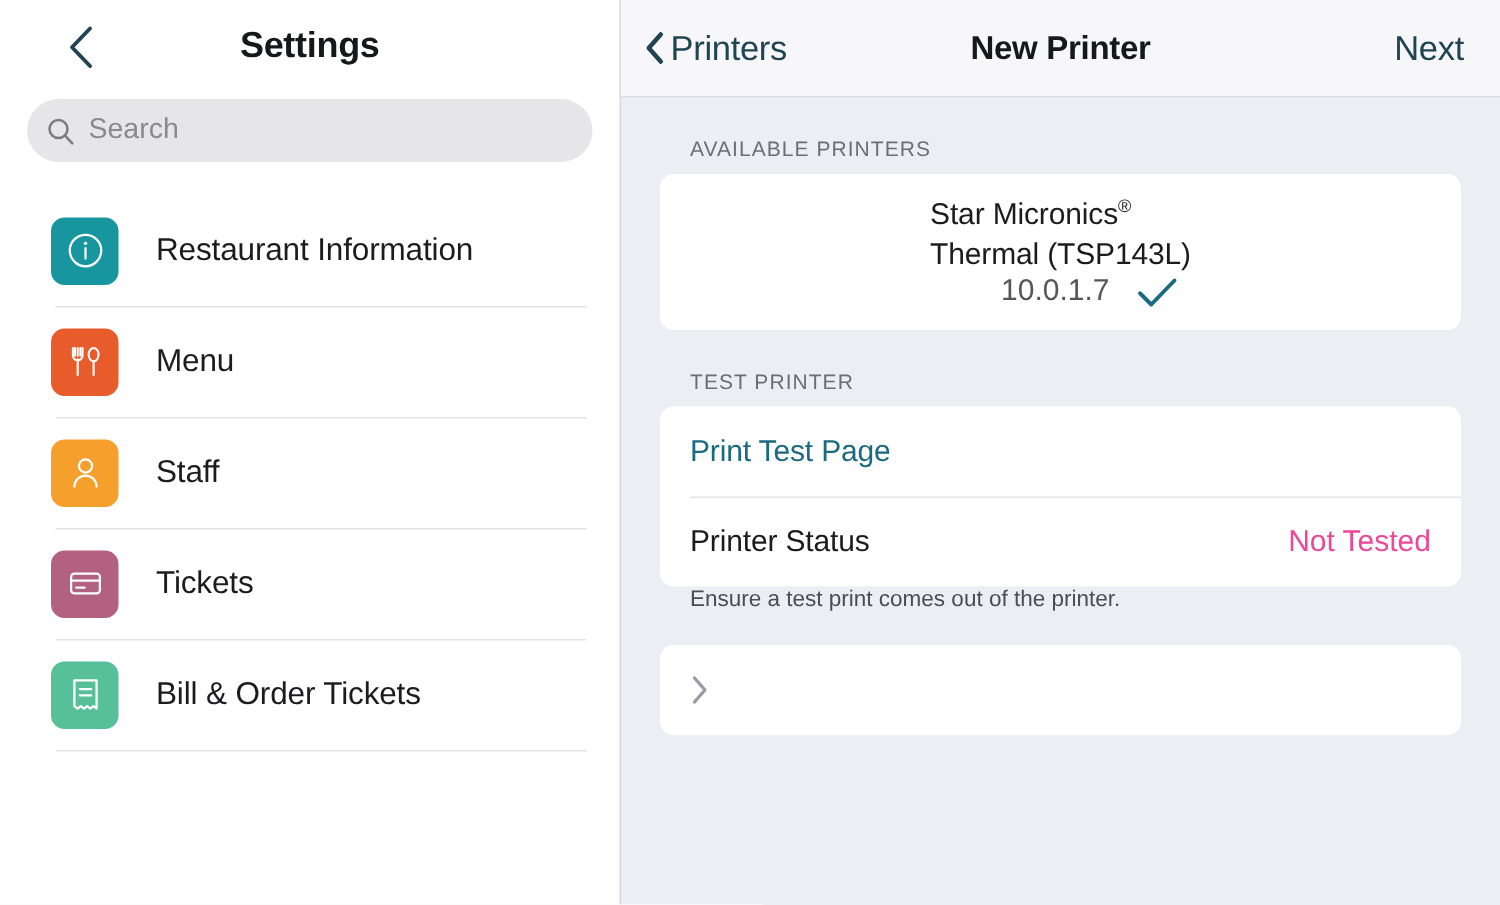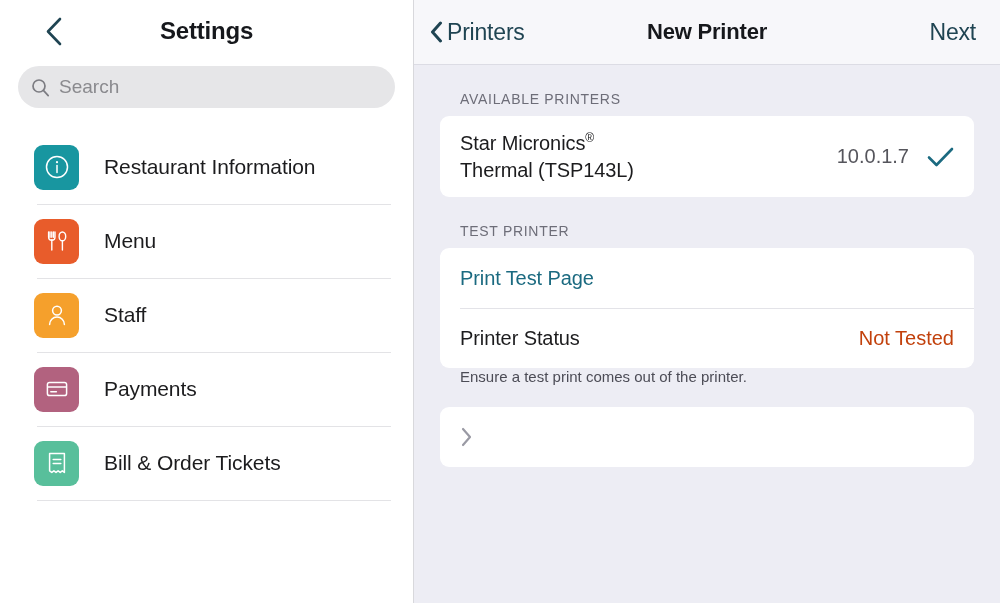--- a/index.html
+++ b/index.html
@@ -103,31 +103,31 @@
     background:#ffffff; border-radius:9px; overflow:hidden;
   }
   .card-row {
     display:flex; align-items:center; justify-content:space-between;
     padding:0 20px; min-height:60px; position:relative;
   }
   .card-row + .card-row::before {
     content:""; position:absolute; left:20px; right:0; top:0;
     height:1px; background:#e3e3e8;
   }
-  .printer-row { padding-top:14px; padding-bottom:14px; align-items:center; }
+  .printer-row { padding-top:14px; padding-bottom:14px; align-items:center;flex-direction:column; }
   .printer-name {
     font-size:20px; color:#1c1c1e; line-height:1.33; letter-spacing:-0.1px;
   }
   .printer-name sup { font-size:12px; vertical-align:super; }
   .printer-right { display:flex; align-items:center; flex:0 0 auto; }
   .printer-ip { font-size:20px; color:#55555c; margin-right:18px;margin-left:38px; }
   .check-icon { display:flex; }
   .row-action { font-size:20px; color:#1b6a80; letter-spacing:-0.1px; }
   .row-title { font-size:20px; color:#1c1c1e; letter-spacing:-0.1px; }
-  .row-value { font-size:20px; color:#c2410c;text-align:center; }
+  .row-value { font-size:20px; color:#ec4899;text-align:center; }
   .chevron-right { display:flex; }
   .footnote {
     font-size:15px; color:#4c4c56; padding:0 0 0 20px;
   }
   .spacer-22 { height:22px; }
 </style>
 </head>
 <body>
 
 <div class="app">
@@ -198,21 +198,21 @@
       <div class="menu-row">
         <span class="icon-tile" style="background:#b2627f">
           <svg width="28" height="28" viewBox="0 0 28 28" aria-hidden="true">
             <g fill="none" stroke="#ffffff" stroke-width="1.5" stroke-linejoin="round">
               <rect x="4.4" y="7.4" width="19.2" height="13.2" rx="2.2"></rect>
               <line x1="4.4" y1="12" x2="23.6" y2="12"></line>
               <line x1="7.8" y1="16.8" x2="13.4" y2="16.8" stroke-linecap="round"></line>
             </g>
           </svg>
         </span>
-        <span class="menu-label">Payments</span>
+        <span class="menu-label">Tickets</span>
       </div>
 
       <div class="menu-row">
         <span class="icon-tile" style="background:#58bf9b">
           <svg width="28" height="28" viewBox="0 0 28 28" aria-hidden="true">
             <g fill="none" stroke="#ffffff" stroke-width="1.5" stroke-linejoin="round" stroke-linecap="round">
               <path d="M6.6 4.6 h14.8 v18.8 l-2.1 -1.6 l-2.1 1.6 l-2.1 -1.6 l-2.1 1.6 l-2.1 -1.6 l-2.1 1.6 l-2.2 -1.6 z"></path>
               <line x1="10.2" y1="10.4" x2="17.8" y2="10.4"></line>
               <line x1="10.2" y1="14.6" x2="17.8" y2="14.6"></line>
             </g>

